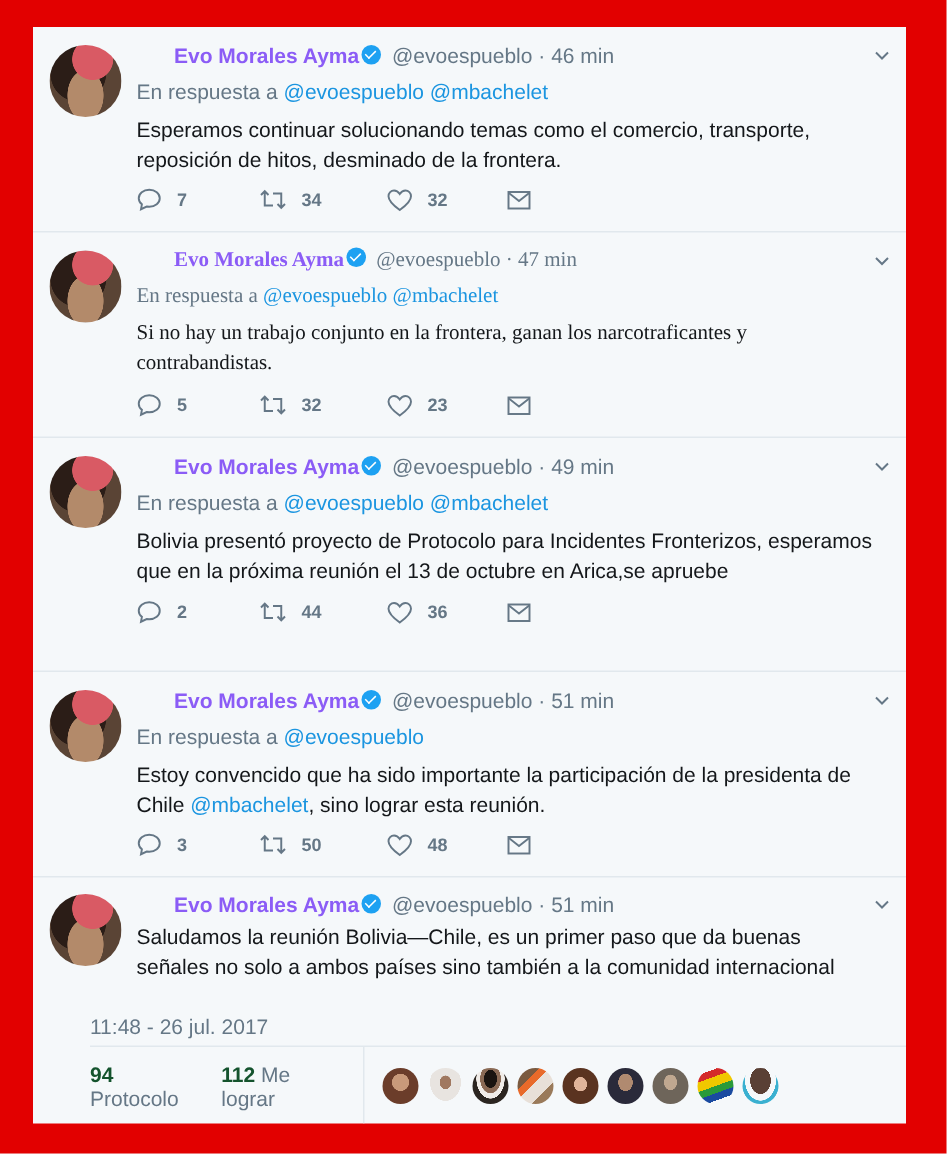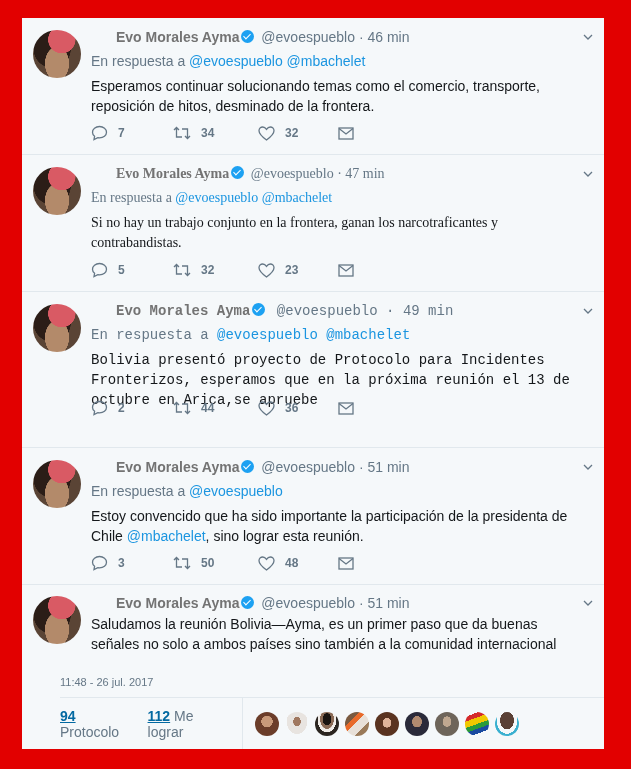--- a/index.html
+++ b/index.html
@@ -33,21 +33,21 @@
   .content {
     position: absolute;
     left: 69px; right: 20px;
   }
   .header-line {
     font-size: 14px;
     line-height: 18px;
     color: #657786;
     white-space: nowrap;
   }
-  .name { font-weight: bold; color: #737373; padding-left: 25px; }
+  .name { font-weight: bold; color: #8b5cf6; padding-left: 25px; }
   .verified {
     display: inline-block;
     width: 13px; height: 13px;
     border-radius: 50%;
     background: #1da1f2;
     vertical-align: -1px;
     margin: 0 3px 0 2px;
     position: relative;
   }
   .verified::after {
@@ -91,41 +91,41 @@
     cursor: pointer;
   }
   .action svg { display: block; }
   .action .count { margin-left: 10px; }
   .a-reply { width: 82px; }
   .a-rt { width: 85px; }
   .a-like { width: 80px; }
   .timestamp {
     position: absolute;
     left: 38px; top: 658px;
-    font-size: 11px;
+    font-size: 14px;
     color: #657786;
   }
   .stats-bar {
     position: absolute;
     left: 38px; right: 0;
     top: 679px;
     height: 52px;
     border-top: 1px solid #e1e8ed;
     display: flex;
     align-items: center;
   }
   .stats {
     font-size: 14px;
     color: #657786;
     width: 183px;
     height: 100%;
     display: flex; align-items: center;
     border-right: 1px solid #e1e8ed;
   }
-  .stats b { color: #0369a1; text-decoration: underline; }
+  .stats b { color: #14532d; }
   .stats .stat { margin-right: 10px; }
   .likers {
     display: flex;
     align-items: center;
     padding-left: 12px;
   }
   .liker {
     width: 24px; height: 24px;
     border-radius: 50%;
     margin-right: 6px;
@@ -228,21 +228,21 @@
           </svg>
       </div>
     </div>
   </div>
 
   <div class="tweet" style="height:156px;">
     <div class="avatar" style="top:12px;"></div>
     <svg class="chevron" style="top:14px;" viewBox="0 0 10 10">
         <path d="M1 3 L5 7 L9 3" fill="none" stroke="#657786" stroke-width="1.3"></path>
       </svg>
-    <div class="content" style="top:10px;font-family:Liberation Mono, monospace;">
+    <div class="content" style="top:10px;">
       <div class="header-line">
         <span class="name">Evo Morales Ayma</span><span class="verified"></span>
         <span>@evoespueblo</span>
         <span>·</span>
         <span>49 min</span>
       </div>
       <div class="reply-line">
         <span>En respuesta a</span>
         <span class="mention">@evoespueblo</span>
         <span class="mention">@mbachelet</span>
@@ -328,21 +328,21 @@
     <svg class="chevron" style="top:14px;" viewBox="0 0 10 10">
         <path d="M1 3 L5 7 L9 3" fill="none" stroke="#657786" stroke-width="1.3"></path>
       </svg>
     <div class="content" style="top:10px;">
       <div class="header-line">
         <span class="name">Evo Morales Ayma</span><span class="verified"></span>
         <span>@evoespueblo</span>
         <span>·</span>
         <span>51 min</span>
       </div>
-      <div class="text" style="margin-top:2px;">Saludamos la reunión Bolivia—Ayma, es un primer paso que da buenas señales no solo a ambos países sino también a la comunidad internacional</div>
+      <div class="text" style="margin-top:2px;">Saludamos la reunión Bolivia—Chile, es un primer paso que da buenas señales no solo a ambos países sino también a la comunidad internacional</div>
     </div>
   </div>
 
   <div class="timestamp">11:48 - 26 jul. 2017</div>
 
   <div class="stats-bar">
     <div class="stats">
       <span class="stat"><b>94</b> <span>Protocolo</span></span>
       <span class="stat"><b>112</b> <span>Me lograr</span></span>
     </div>

